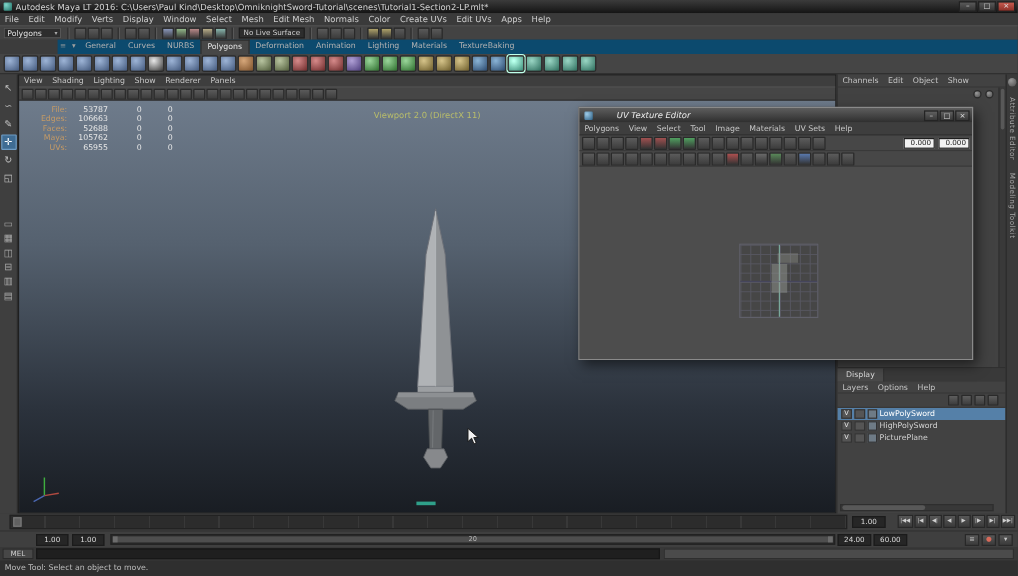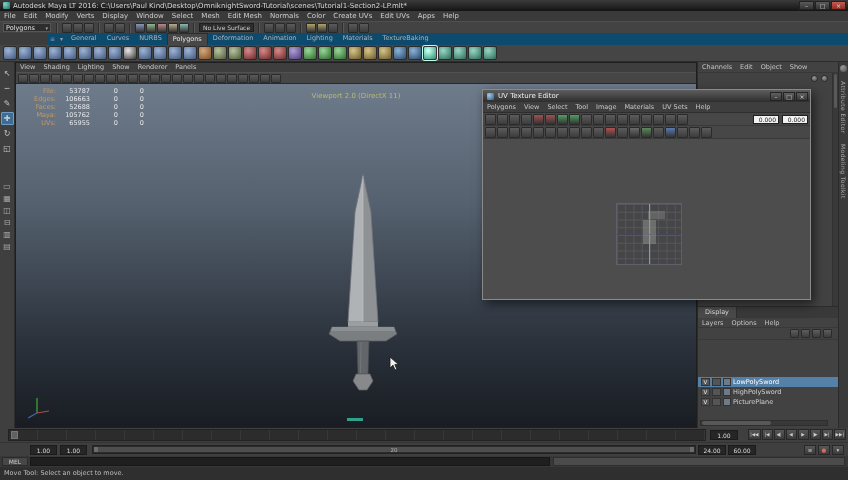--- a/index.html
+++ b/index.html
@@ -67,21 +67,21 @@
   .hud-v2{width:28px;text-align:right;color:#e8e8e8;}
   .hud-v3{width:26px;text-align:right;color:#e8e8e8;}
   .vp-title{position:absolute;top:8px;left:0;right:0;text-align:center;font-size:7px;color:#b9bd6a;}
   .sel-dash{position:absolute;left:331px;top:334px;width:16px;height:3px;background:#2fa08a;}
 
   
   .uvwin{position:absolute;left:482px;top:89px;width:329px;height:211px;background:#444;border:1px solid #8a8a8a;
     box-shadow:3px 4px 10px rgba(0,0,0,.55);z-index:30;display:flex;flex-direction:column;}
   .uv-titlebar{height:12px;background:linear-gradient(#5d5d5d,#2e2e2e);display:flex;align-items:center;padding:0 2px;}
   .uv-ticon{width:7px;height:7px;border-radius:1px;background:radial-gradient(circle at 30% 30%,#9ecbe8,#2a5d82);margin:0 2px;}
-  .uv-title{flex:1;font-size:7px;color:#ececec;margin-left:2px;}
+  .uv-title{flex:1;font-size:7px;color:#ececec;margin-left:18px;font-style:italic;}
   .uv-win-btn{width:12px;height:9px;background:linear-gradient(#606060,#383838);border:1px solid #242424;color:#ddd;
     font-size:6px;line-height:7px;text-align:center;margin-left:1px;}
   .uv-menubar{height:11px;background:#3e3e3e;display:flex;align-items:center;border-bottom:1px solid #2e2e2e;}
   .uv-mi{font-size:6.5px;color:#c8c8c8;padding:0 4px;white-space:nowrap;}
   .uv-toolbar{height:13px;background:#474747;display:flex;align-items:center;gap:1px;padding:0 2px;border-bottom:1px solid #393939;}
   .uv-icon{width:11px;height:11px;background:linear-gradient(#5c5c5c,#3c3c3c);border:1px solid #2a2a2a;border-radius:1px;flex:0 0 auto;}
   .uv-field{width:26px;height:9px;background:#f2f2f2;color:#222;font-size:6px;line-height:8px;text-align:right;
     padding-right:2px;border:1px solid #1f1f1f;margin-left:2px;}
   .uv-canvas{flex:1;position:relative;background:#4d4d4d;}
   .uv-grid{position:absolute;left:133px;top:64px;width:66px;height:62px;background-color:#464646;
@@ -102,21 +102,21 @@
   .vscroll{position:absolute;right:0;top:11px;bottom:0;width:6px;background:#393939;border-left:1px solid #303030;}
   .vscroll .thumb{position:absolute;top:1px;left:1px;right:1px;height:34px;background:#585858;border-radius:2px;}
   .layer-editor{position:absolute;bottom:0;left:0;right:0;height:122px;border-top:1px solid #2c2c2c;background:#424242;}
   .le-tabs{height:11px;display:flex;background:#393939;}
   .le-tab{font-size:6.5px;color:#dcdcdc;padding:0 7px;line-height:11px;background:#4a4a4a;border-right:1px solid #2e2e2e;}
   .le-menus{height:10px;display:flex;align-items:center;border-bottom:1px solid #383838;}
   .lmi{font-size:6.5px;color:#c4c4c4;padding:0 4px;}
   .le-iconrow{height:12px;display:flex;align-items:center;justify-content:flex-end;gap:2px;padding-right:6px;border-bottom:1px solid #383838;}
   .le-ic{width:9px;height:9px;background:linear-gradient(#5e5e5e,#3d3d3d);border:1px solid #2a2a2a;border-radius:1px;}
   .layer-row{height:10px;display:flex;align-items:center;gap:2px;padding-left:3px;}
-  .layer-row.selected{background:#5580a8;margin-top:37px;}
+  .layer-row.selected{background:#5580a8;}
   .layer-vis{width:9px;height:8px;background:#555;border:1px solid #333;font-size:5.5px;color:#e6e6e6;text-align:center;line-height:7px;}
   .layer-type{width:9px;height:8px;background:#555;border:1px solid #333;}
   .layer-swatch{width:8px;height:8px;background:#6e7b86;border:1px solid #333;}
   .layer-name{font-size:6.5px;color:#d2d2d2;white-space:nowrap;}
   .layer-row.selected .layer-name{color:#fff;}
   .hscroll{position:absolute;bottom:2px;left:2px;right:10px;height:6px;background:#383838;border:1px solid #2e2e2e;}
   .hscroll .thumb{position:absolute;top:0;bottom:0;left:1px;width:55%;background:#585858;border-radius:2px;}
 
   
   .sidebar-strip{position:absolute;left:838px;width:10px;top:62px;bottom:52px;background:#3a3a3a;border-left:1px solid #2b2b2b;

